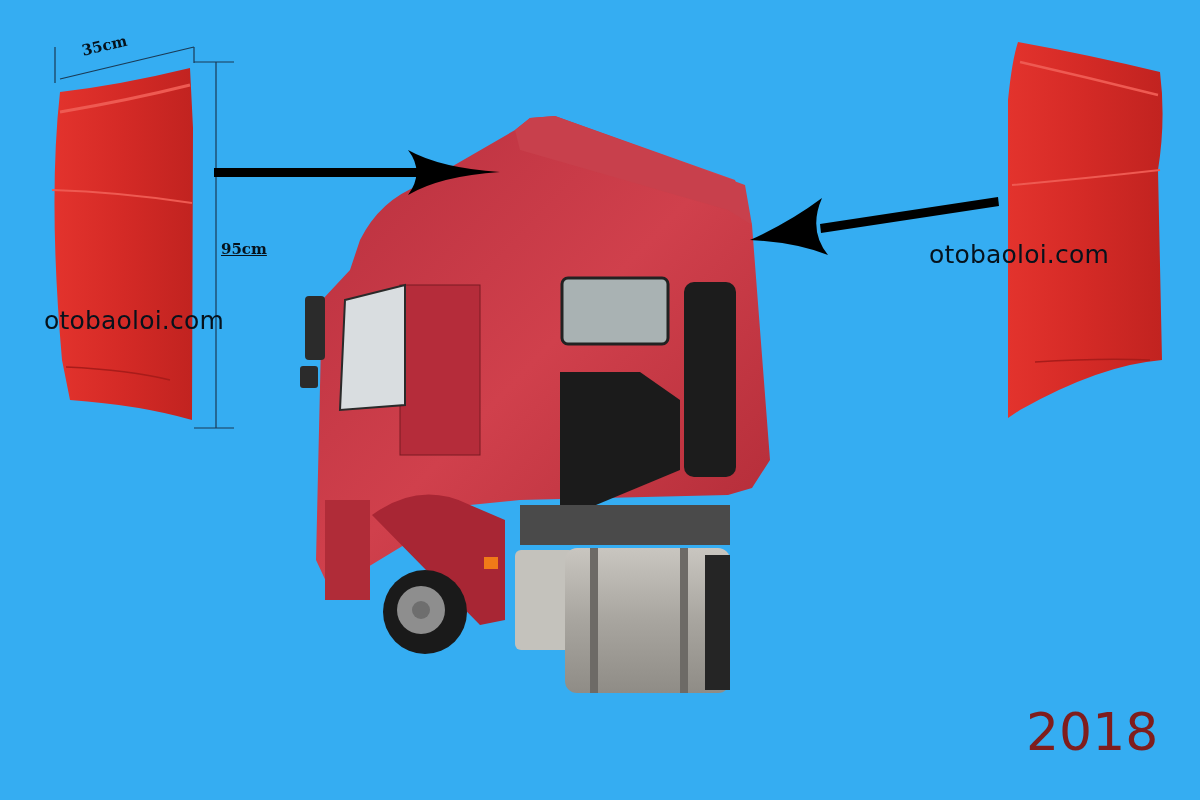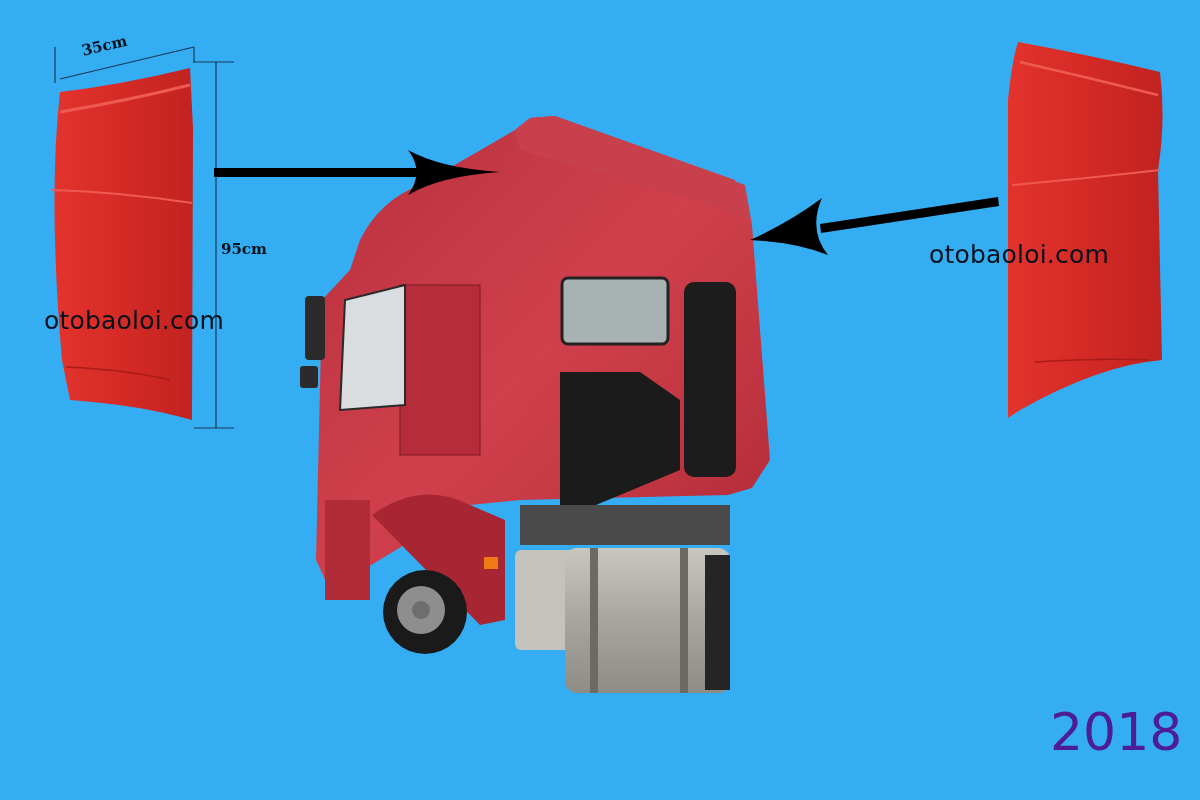--- a/index.html
+++ b/index.html
@@ -2,21 +2,21 @@
 <html><head>
   <meta charset="utf-8">
   <style>
     html, body { margin: 0; padding: 0; }
     body { width: 1200px; height: 800px; overflow: hidden; background: #35adf2; position: relative; font-family: "DejaVu Sans", sans-serif; }
     .canvas { position: absolute; left: 0; top: 0; width: 1200px; height: 800px; background: #35adf2; }
     svg.layer { position: absolute; left: 0; top: 0; }
     .label { position: absolute; color: #06121c; white-space: nowrap; }
     .watermark { font-family: "DejaVu Sans", sans-serif; font-size: 25px; letter-spacing: 0.2px; }
     .dim { font-family: "DejaVu Serif", serif; font-weight: bold; font-size: 15px; }
-    .year { font-family: "DejaVu Sans", sans-serif; font-size: 52px; color: #4c1d95; margin-left: 24px; }
+    .year { font-family: "DejaVu Sans", sans-serif; font-size: 52px; color: #7f1d1d; }
   </style>
 </head>
 <body>
 
 <div class="canvas">
 
   <svg class="layer" width="1200" height="800" viewBox="0 0 1200 800">
     <defs>
       <linearGradient id="panelGrad" x1="0" y1="0" x2="1" y2="0">
         <stop offset="0" stop-color="#e3332d"></stop>
@@ -100,17 +100,17 @@
       <rect x="214" y="168" width="220" height="9" fill="#000"></rect>
       <path d="M408,150 Q440,168 500,172 Q440,176 408,195 Q425,172 408,150 Z" fill="#000"></path>
     </g>
     <g>
       <path d="M998,197 L820,224 L821,233 L999,206 Z" fill="#000"></path>
       <path d="M822,198 Q790,222 750,240 Q795,242 828,255 Q808,230 822,198 Z" fill="#000"></path>
     </g>
   </svg>
 
   <div class="label dim" style="left:80px; top:42px; transform: rotate(-13deg); transform-origin: left top;">35cm</div>
-  <div class="label dim" style="left:221px; top:240px;">95cm</div>
+  <div class="label dim" style="left:221px; top:240px;text-decoration:underline;">95cm</div>
   <div class="label watermark" style="left:44px; top:306px;">otobaoloi.com</div>
   <div class="label watermark" style="left:929px; top:240px;">otobaoloi.com</div>
   <div class="label year" style="left:1026px; top:702px;">2018</div>
 </div>
 
 </body></html>

